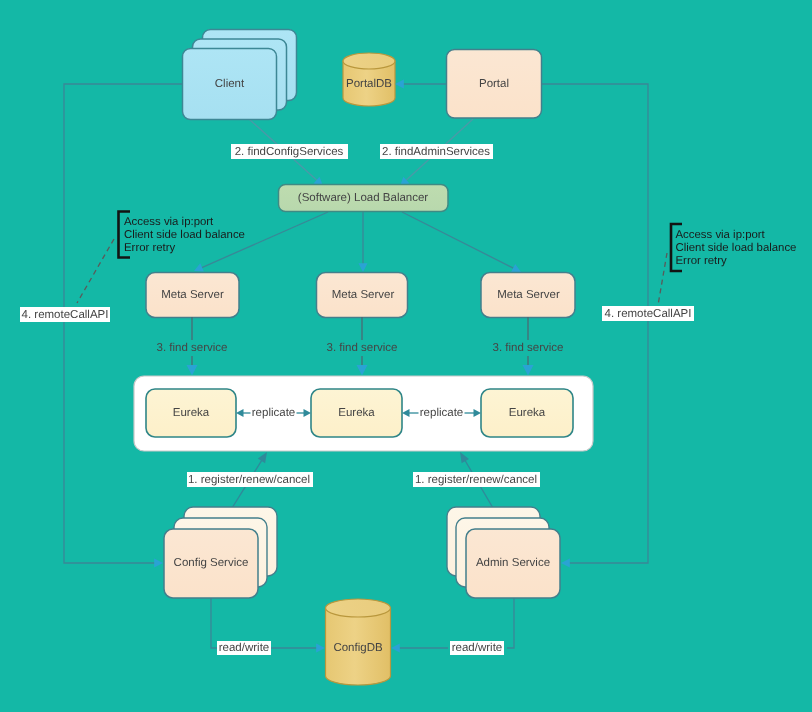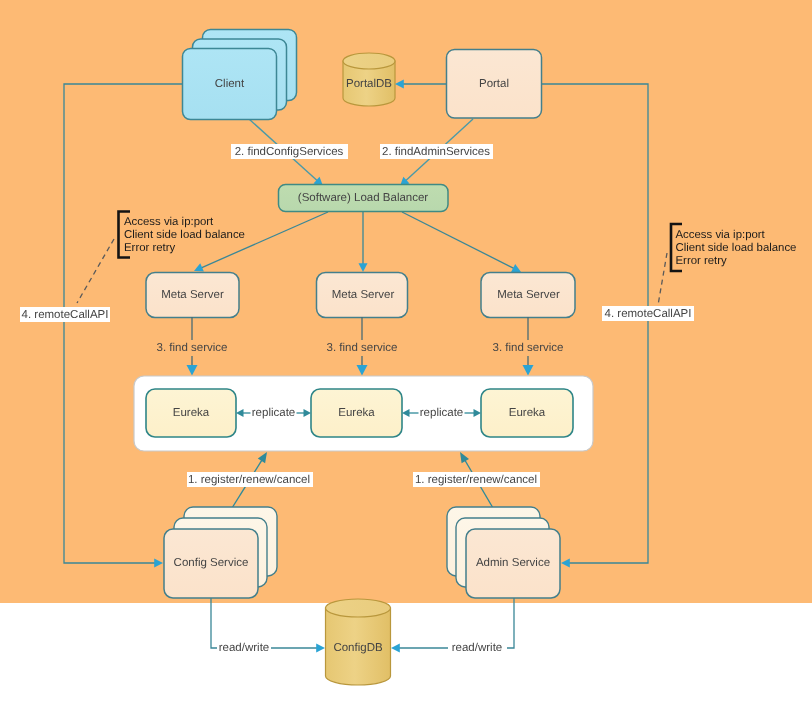--- a/index.html
+++ b/index.html
@@ -1,17 +1,17 @@
 <!DOCTYPE html>
 <html><head>
 <meta charset="utf-8">
 <style>
   html,body{margin:0;padding:0;background:#ffffff;}
   body{width:812px;height:712px;overflow:hidden;font-family:"Liberation Sans",sans-serif;}
-  #stage{position:relative;width:812px;height:603px;background:#fdba74;-webkit-font-smoothing:antialiased;text-rendering:geometricPrecision;}
+  #stage{position:relative;width:812px;height:712px;background:#14b8a6;-webkit-font-smoothing:antialiased;text-rendering:geometricPrecision;}
   svg#diagram{position:absolute;left:0;top:0;width:812px;height:712px;}
   .nodelabel{font-family:"Liberation Sans",sans-serif;font-size:11.5px;fill:#444444;text-anchor:middle;dominant-baseline:middle;}
   .edgelabel{font-family:"Liberation Sans",sans-serif;font-size:11.5px;fill:#454545;text-anchor:middle;dominant-baseline:middle;}
   .annot{font-family:"Liberation Sans",sans-serif;font-size:11.4px;fill:#1a1a1a;dominant-baseline:middle;}
 </style>
 </head>
 <body>
 
 <div id="stage">
 <svg id="diagram" viewBox="0 0 812 712">

